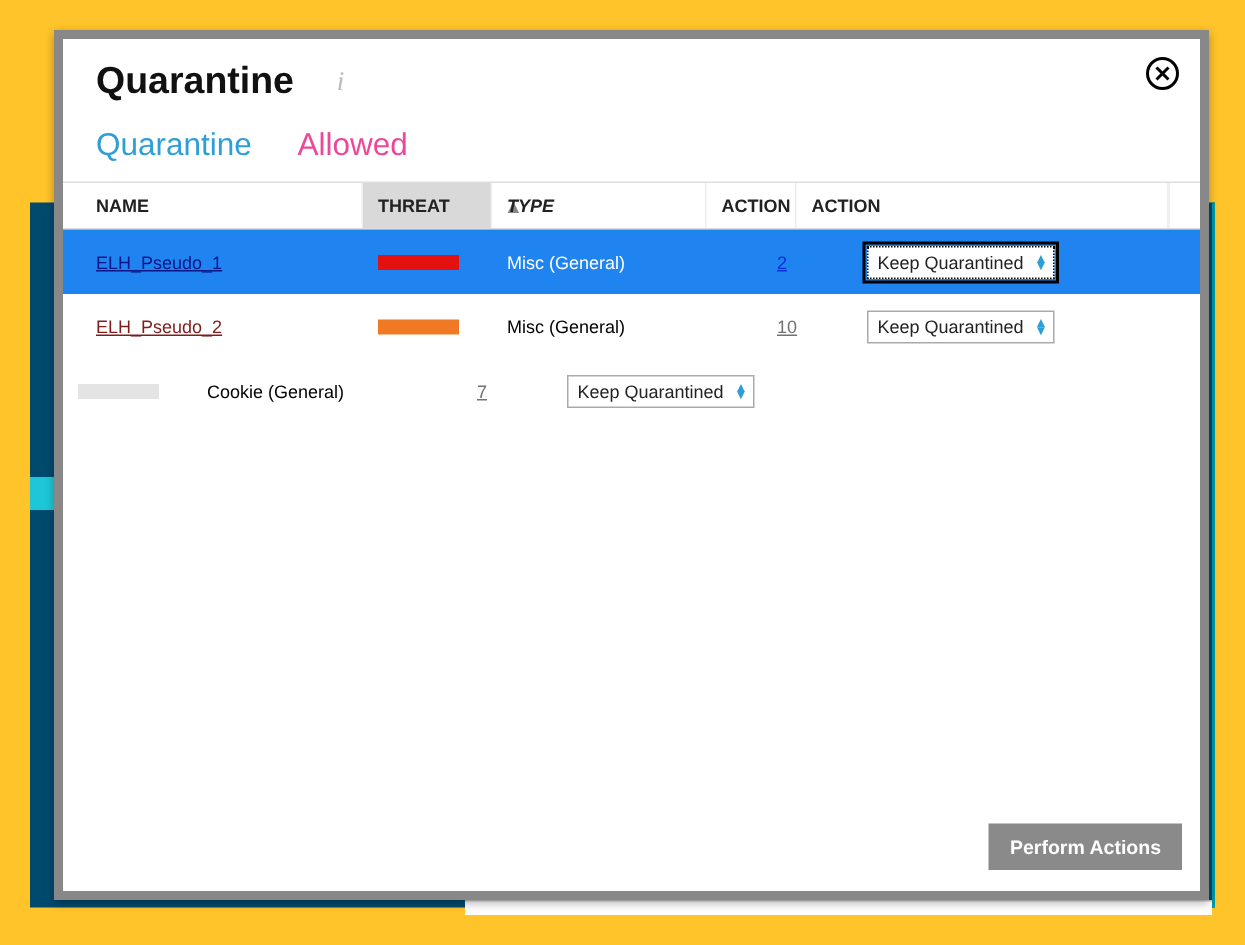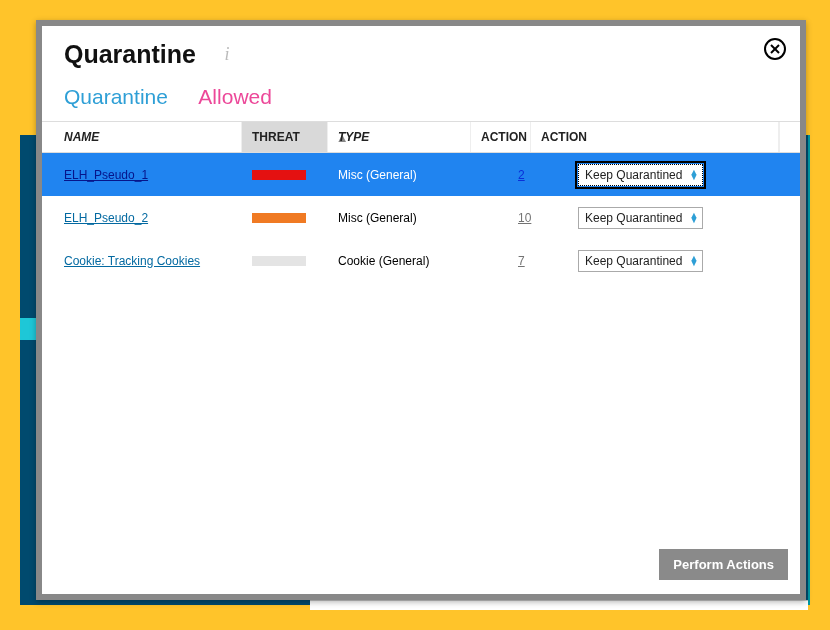--- a/index.html
+++ b/index.html
@@ -107,21 +107,21 @@
   }
   .th:last-child { }
   .th.sorted {
     background: #d9d9d9;
   }
   .sort-arrow {
     color: #888;
     font-size: 13px;
     line-height: 1;
   }
-  .col-name   { width: 200px; padding-left: 22px; font-style: italic; }
+  .col-name   { width: 200px; padding-left: 22px; }
   .col-threat { width: 86px; justify-content: flex-start; gap: 36px; }
   .col-type   { width: 143px; font-style: italic; }
   .col-traces { width: 60px; }
   .col-action { flex: 1; }
   .col-tail   { width: 12px; border-left:1px solid #eee; border-right:none;}
   .tbody {}
   .row {
     display: flex;
     align-items: center;
     font-size: 12px;
@@ -136,21 +136,21 @@
     display: flex;
     align-items: center;
   }
   .cell.name { width: 200px; padding-left: 22px; }
   .cell.threat { width: 86px; }
   .cell.type { width: 180px; }
   .cell.traces { width: 60px; }
   .cell.action { flex: 1; }
   .cell.tail { width: 12px; }
   .name-link {
-    color: #0369a1;
+    color: #7f1d1d;
     text-decoration: underline;
     cursor: pointer;
   }
   .row.selected .name-link { color: #06158a; }
   .threat-bar {
     width: 54px; height: 10px;
     display: inline-block;
   }
   .traces-link {
     color: #737373;
@@ -282,23 +282,20 @@
               <span>Keep Quarantined</span>
               <span class="select-arrows">
                 <span>▲</span>
                 <span>▼</span>
               </span>
             </div>
           </div>
           <div class="cell tail"></div>
         </div>
         <div class="row">
-          <div class="cell name">
-            <a class="name-link">Cookie: Tracking Cookies</a>
-          </div>
           <div class="cell threat">
             <span class="threat-bar" style="background: rgb(228, 228, 228);"></span>
           </div>
           <div class="cell type">Cookie (General)</div>
           <div class="cell traces">
             <a class="traces-link">7</a>
           </div>
           <div class="cell action">
             <div class="action-select">
               <span>Keep Quarantined</span>

